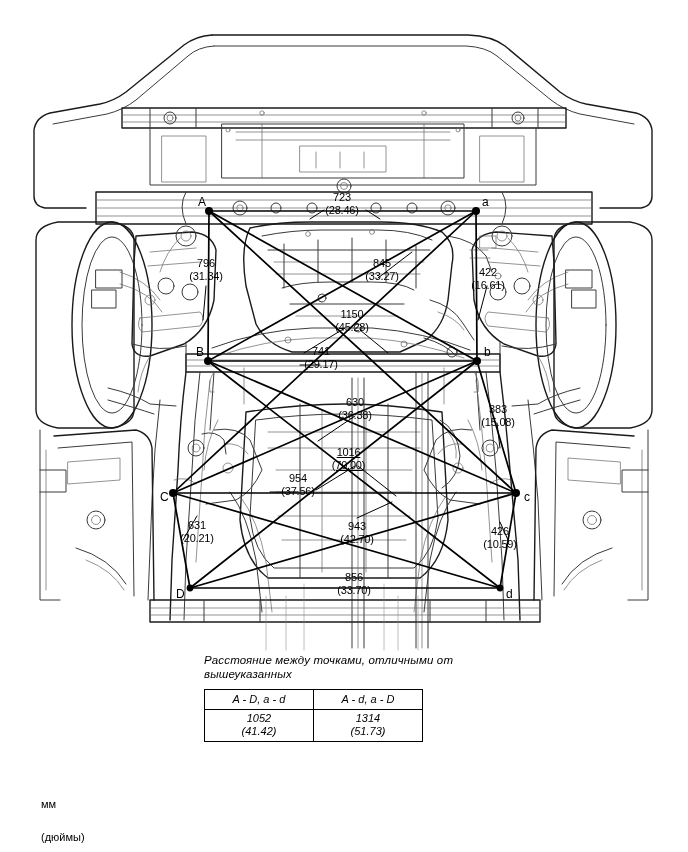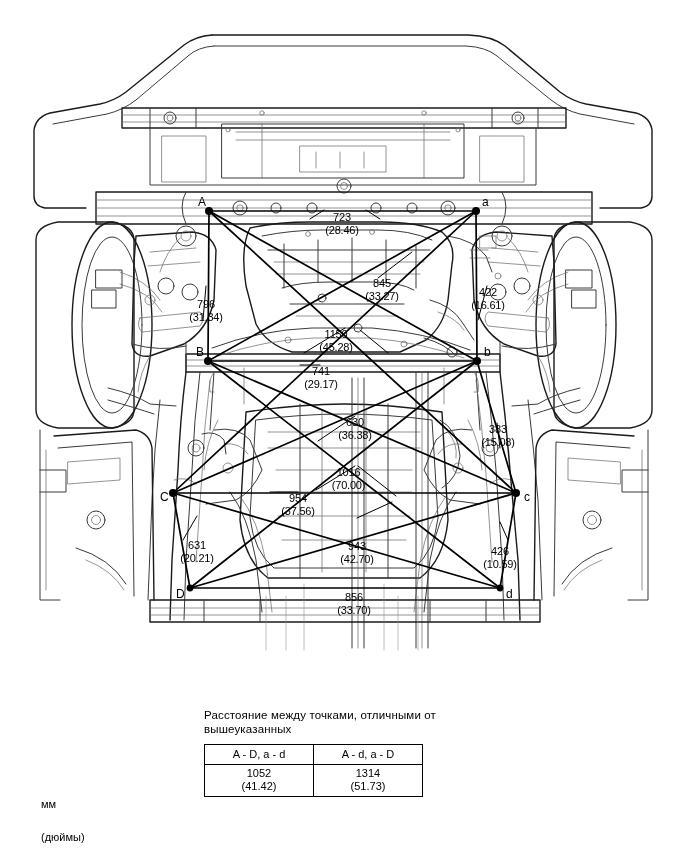--- a/index.html
+++ b/index.html
@@ -30,35 +30,36 @@
   .meas-label {
     position: absolute;
     text-align: center;
     font-family: "Liberation Sans", sans-serif;
     font-size: 11px;
     line-height: 12.5px;
     color: #000;
     white-space: nowrap;
     letter-spacing: -0.2px;
   }
-  .meas-label .mm { display: block; margin-top: 20px; }
+  .meas-label .mm { display: block; }
   .meas-label .inch { display: block; }
   .pt-label {
     position: absolute;
     font-family: "Liberation Sans", sans-serif;
     font-size: 12px;
     line-height: 12px;
     color: #000;
     font-weight: 400;
   }
   #table-block {
     position: absolute;
     left: 204px;
-    top: 708px;
+    top: 653px;
     width: 300px;
+    font-style: italic;
   }
   #table-caption {
     font-size: 11.5px;
     line-height: 14px;
     color: #000;
     letter-spacing: 0.15px;
     margin: 0 0 8px 0;
     width: 285px;
   }
   table.dist {
@@ -414,49 +415,49 @@
   <div class="pt-label" style="left:484px;top:346px;">b</div>
   <div class="pt-label" style="left:160px;top:491px;">C</div>
   <div class="pt-label" style="left:524px;top:491px;">c</div>
   <div class="pt-label" style="left:176px;top:588px;">D</div>
   <div class="pt-label" style="left:506px;top:588px;">d</div>
 
   <div class="meas-label" style="left:312px;top:191px;width:60px;">
     <span class="mm">723</span>
     <span class="inch">(28.46)</span>
   </div>
-  <div class="meas-label" style="left:176px;top:278px;width:60px;text-align:center;">
+  <div class="meas-label" style="left:176px;top:257px;width:60px;text-align:center;">
     <span class="mm">796</span>
     <span class="inch">(31.34)</span>
   </div>
   <div class="meas-label" style="left:352px;top:257px;width:60px;">
     <span class="mm">845</span>
     <span class="inch">(33.27)</span>
   </div>
   <div class="meas-label" style="left:458px;top:266px;width:60px;">
     <span class="mm">422</span>
     <span class="inch">(16.61)</span>
   </div>
-  <div class="meas-label" style="left:304px;top:308px;width:64px;">
+  <div class="meas-label" style="left:320px;top:308px;width:64px;">
     <span class="mm">1150</span>
     <span class="inch">(45.28)</span>
   </div>
   <div class="meas-label" style="left:291px;top:345px;width:60px;">
     <span class="mm">741</span>
     <span class="inch">(29.17)</span>
   </div>
   <div class="meas-label" style="left:325px;top:396px;width:60px;">
     <span class="mm">630</span>
     <span class="inch">(36.38)</span>
   </div>
   <div class="meas-label" style="left:468px;top:403px;width:60px;">
     <span class="mm">383</span>
     <span class="inch">(15.08)</span>
   </div>
-  <div class="meas-label" style="left:323px;top:446px;width:51px;">
+  <div class="meas-label" style="left:323px;top:446px;width:51px;text-decoration:underline;">
     <span class="mm">1016</span>
     <span class="inch">(70.00)</span>
   </div>
   <div class="meas-label" style="left:268px;top:472px;width:60px;">
     <span class="mm">954</span>
     <span class="inch">(37.56)</span>
   </div>
   <div class="meas-label" style="left:327px;top:520px;width:60px;">
     <span class="mm">943</span>
     <span class="inch">(42.70)</span>

